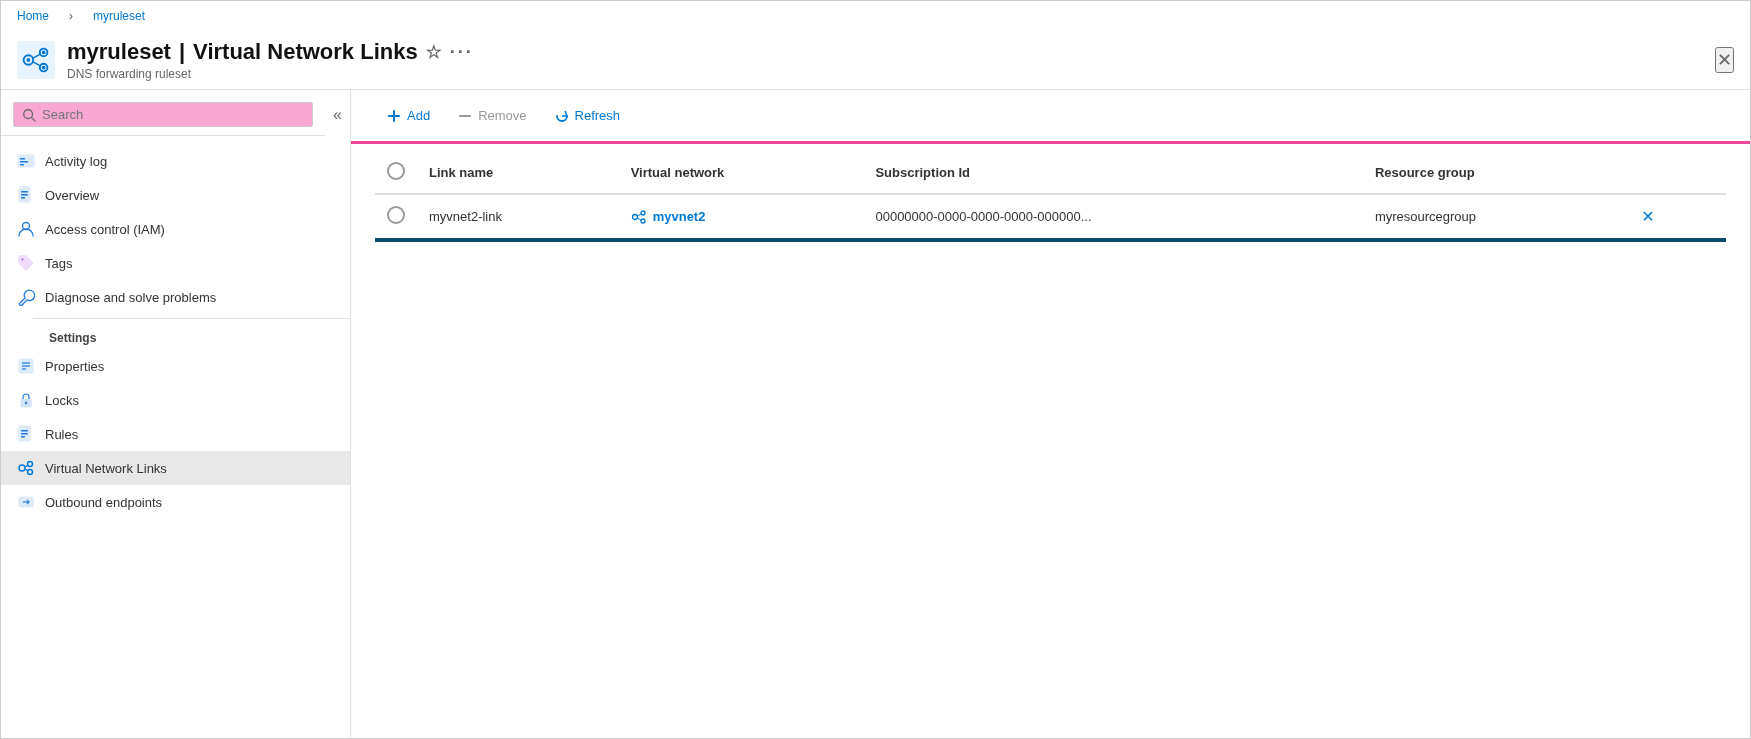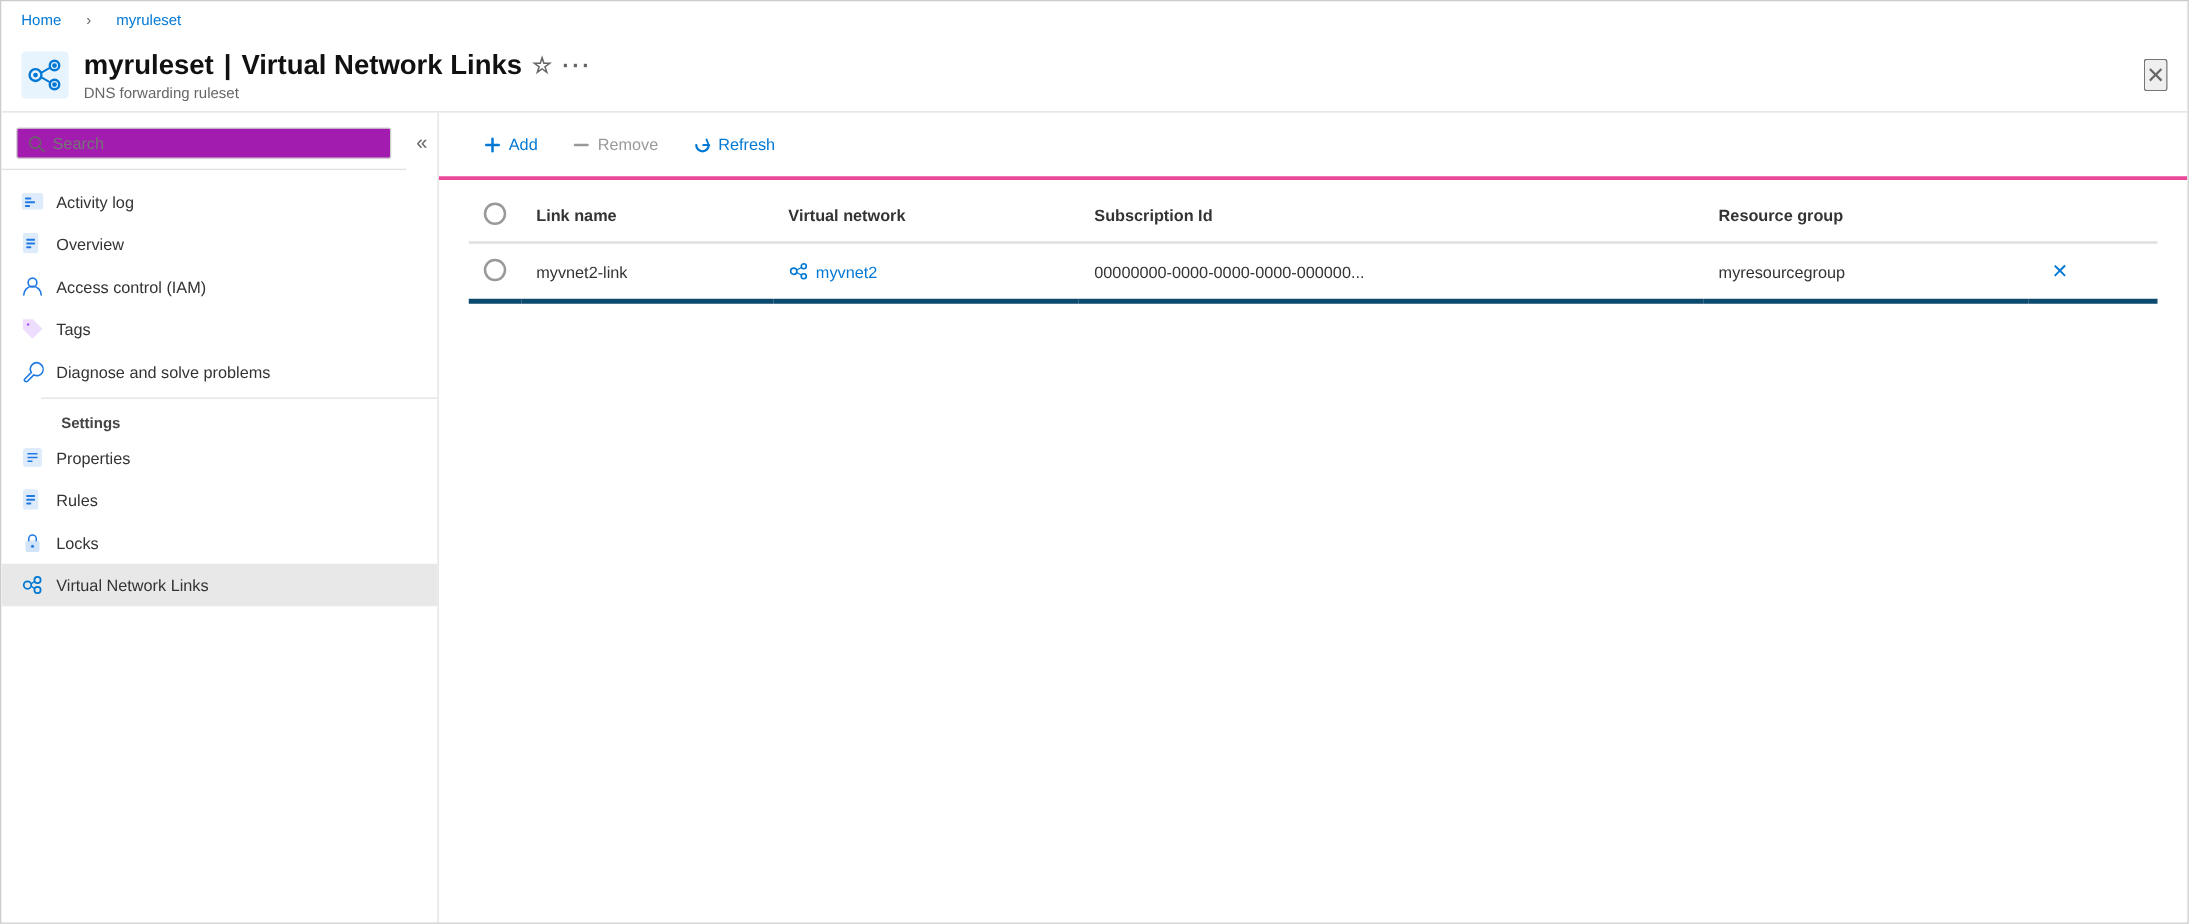--- a/index.html
+++ b/index.html
@@ -19,21 +19,21 @@
     .header-star { font-size: 18px; color: #666; cursor: pointer; }
     .header-more { font-size: 18px; color: #666; cursor: pointer; letter-spacing: 2px; }
     .close-btn { font-size: 18px; color: #666; cursor: pointer; margin-left: 16px; }
 
     
     .main-layout { display: flex; flex: 1; overflow: hidden; }
 
     
     .sidebar { width: 350px; min-width: 350px; border-right: 1px solid #e0e0e0; display: flex; flex-direction: column; overflow-y: auto; }
     .sidebar-search { padding: 8px 12px; border-bottom: 1px solid #e0e0e0; }
-    .sidebar-search-box { display: flex; align-items: center; border: 1px solid #ccc; border-radius: 2px; padding: 4px 8px; background: #a21caf; width: 100%; }
+    .sidebar-search-box { display: flex; align-items: center; border: 1px solid #ccc; border-radius: 2px; padding: 4px 8px; background: #f9a8d4; width: 100%; }
     .sidebar-search-box input { border: none; outline: none; font-size: 13px; width: 100%; background: transparent; }
     .search-icon-svg { width: 14px; height: 14px; margin-right: 6px; color: #666; flex-shrink: 0; }
     .sidebar-collapse { padding: 8px; cursor: pointer; color: #666; font-size: 16px; border: none; background: none; display: flex; align-items: center; }
     .sidebar-search-row { display: flex; align-items: center; justify-content: space-between; padding: 4px 0; }
 
     .sidebar-nav { flex: 1; padding: 4px 0; }
     .nav-item { display: flex; align-items: center; padding: 8px 16px; cursor: pointer; color: #333; font-size: 13px; gap: 10px; }
     .nav-item.active { background: #e8e8e8; font-weight: 500; }
     .nav-icon { width: 18px; height: 18px; flex-shrink: 0; }
     .nav-section-label { padding: 12px 16px 4px 16px; font-size: 12px; font-weight: 600; color: #444; text-transform: none; border-top: 1px solid #e0e0e0; margin-top: 4px; margin-left: 32px; }
@@ -48,21 +48,21 @@
     .info-banner a { color: #0078d4; text-decoration: none; }
 
     
     .table-container { padding: 0 24px; }
     table { width: 100%; border-collapse: collapse; margin-top: 8px; }
     thead tr { border-bottom: 2px solid #e0e0e0; }
     th { text-align: left; padding: 10px 12px; font-size: 13px; font-weight: 600; color: #333; white-space: nowrap; }
     td { padding: 10px 12px; font-size: 13px; color: #333; border-bottom: 4px solid #0c4a6e; vertical-align: middle; }
     .radio-col { width: 40px; }
     .radio-circle { width: 18px; height: 18px; border-radius: 50%; border: 2px solid #999; display: inline-block; cursor: pointer; }
-    .vnet-link { color: #0078d4; text-decoration: none; display: flex; align-items: center; gap: 6px; }
+    .vnet-link { color: #0078d4; text-decoration: none; display: flex; align-items: center; gap: 6px; font-weight: bold; }
     .delete-btn { color: #0078d4; cursor: pointer; font-size: 16px; background: none; border: none; padding: 2px 6px; }
 
     
     .dns-icon { width: 38px; height: 38px; }
 
     
     .vnet-icon-small { width: 16px; height: 16px; flex-shrink: 0; }
   </style>
 </head>
 <body>
@@ -170,48 +170,56 @@
           <rect x="2" y="2" width="14" height="14" rx="2" fill="#217ae3" opacity="0.15" stroke="#217ae3" stroke-width="1.2"></rect>
           <line x1="5" y1="6" x2="13" y2="6" stroke="#217ae3" stroke-width="1.2"></line>
           <line x1="5" y1="9" x2="13" y2="9" stroke="#217ae3" stroke-width="1.2"></line>
           <line x1="5" y1="12" x2="9" y2="12" stroke="#217ae3" stroke-width="1.2"></line>
         </svg>
         <span>Properties</span>
       </div>
 
       <div class="nav-item">
         <svg class="nav-icon" viewBox="0 0 18 18" fill="none">
+          <rect x="4" y="8" width="10" height="8" rx="1.5" fill="#217ae3" opacity="0.2" stroke="#217ae3" stroke-width="1.2"></rect>
+          <path d="M6 8V6a3 3 0 016 0v2" stroke="#217ae3" stroke-width="1.2" fill="none"></path>
+          <circle cx="9" cy="12" r="1.2" fill="#217ae3"></circle>
+        </svg>
+        <span>Locks</span>
+      </div>
+
+      <div class="nav-item">
+        <svg class="nav-icon" viewBox="0 0 18 18" fill="none">
           <rect x="2" y="1" width="11" height="15" rx="1" fill="#217ae3" opacity="0.15" stroke="#217ae3" stroke-width="1.2"></rect>
           <rect x="4" y="5" width="7" height="1.5" rx="0.5" fill="#217ae3"></rect>
           <rect x="4" y="8" width="7" height="1.5" rx="0.5" fill="#217ae3"></rect>
           <rect x="4" y="11" width="4" height="1.5" rx="0.5" fill="#217ae3"></rect>
         </svg>
         <span>Rules</span>
-      </div>
-
-      <div class="nav-item">
-        <svg class="nav-icon" viewBox="0 0 18 18" fill="none">
-          <rect x="4" y="8" width="10" height="8" rx="1.5" fill="#217ae3" opacity="0.2" stroke="#217ae3" stroke-width="1.2"></rect>
-          <path d="M6 8V6a3 3 0 016 0v2" stroke="#217ae3" stroke-width="1.2" fill="none"></path>
-          <circle cx="9" cy="12" r="1.2" fill="#217ae3"></circle>
-        </svg>
-        <span>Locks</span>
       </div>
 
       <div class="nav-item active">
         <svg class="nav-icon" viewBox="0 0 18 18" fill="none">
           <circle cx="5" cy="9" r="3" fill="none" stroke="#0078d4" stroke-width="1.4"></circle>
           <circle cx="13" cy="5" r="2.5" fill="none" stroke="#0078d4" stroke-width="1.4"></circle>
           <circle cx="13" cy="13" r="2.5" fill="none" stroke="#0078d4" stroke-width="1.4"></circle>
           <line x1="8" y1="8" x2="11" y2="6" stroke="#0078d4" stroke-width="1.2"></line>
           <line x1="8" y1="10" x2="11" y2="12" stroke="#0078d4" stroke-width="1.2"></line>
         </svg>
         <span>Virtual Network Links</span>
       </div>
 
+      <div class="nav-item">
+        <svg class="nav-icon" viewBox="0 0 18 18" fill="none">
+          <rect x="2" y="4" width="14" height="10" rx="2" fill="#217ae3" opacity="0.15" stroke="#217ae3" stroke-width="1.2"></rect>
+          <line x1="6" y1="9" x2="12" y2="9" stroke="#217ae3" stroke-width="1.2"></line>
+          <polyline points="10,7 12,9 10,11" stroke="#217ae3" stroke-width="1.2" fill="none"></polyline>
+        </svg>
+        <span>Outbound endpoints</span>
+      </div>
     </nav>
   </div>
 
   <div class="content">
 
     <div class="content-toolbar">
       <button class="toolbar-btn">
         <svg width="14" height="14" viewBox="0 0 14 14">
           <line x1="7" y1="2" x2="7" y2="12" stroke="#0078d4" stroke-width="2" stroke-linecap="round"></line>
           <line x1="2" y1="7" x2="12" y2="7" stroke="#0078d4" stroke-width="2" stroke-linecap="round"></line>

